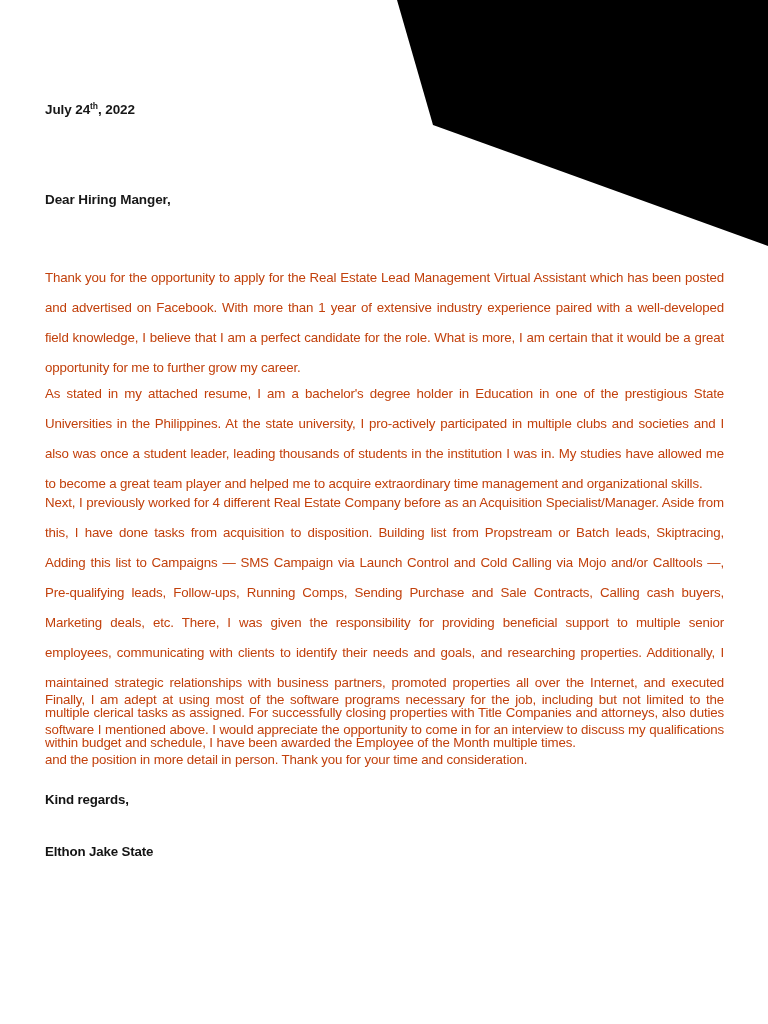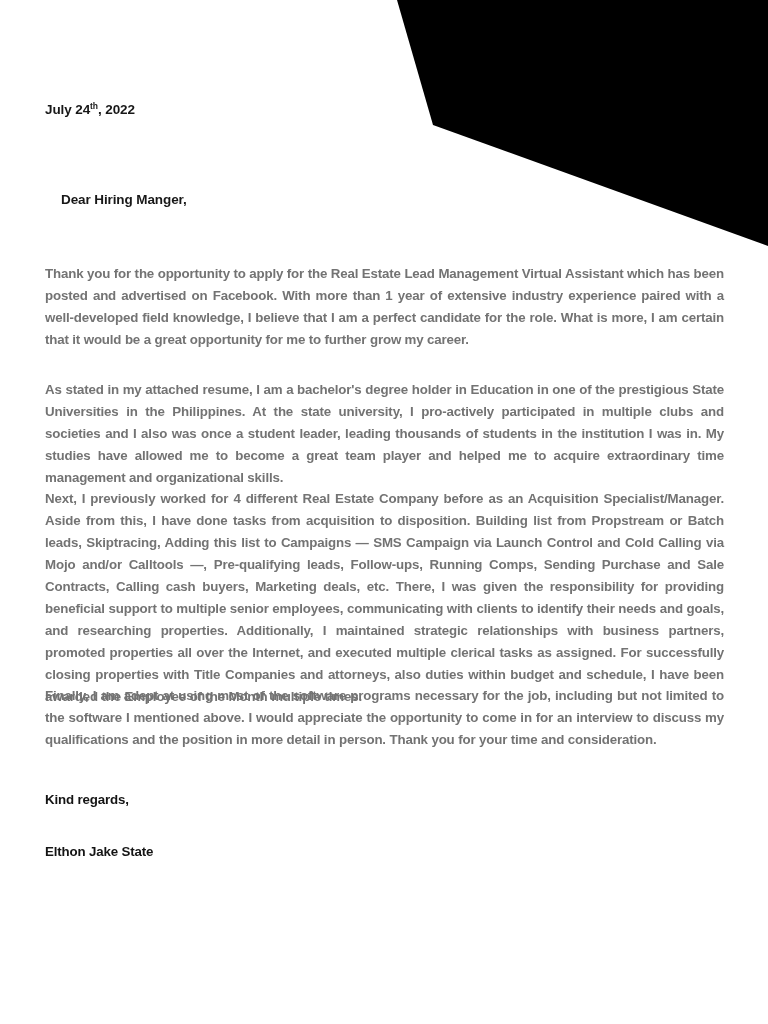--- a/index.html
+++ b/index.html
@@ -50,30 +50,29 @@
   }
   .salutation {
     position: absolute;
     left: 0;
     top: 192px;
     font-size: 13.5px;
     font-weight: 600;
     letter-spacing: -0.1px;
     color: #181818;
     white-space: nowrap;
-    margin-left: 16px;
   }
   .para {
     position: absolute;
     left: 0;
     width: 679px;
     font-size: 13.3px;
-    font-weight: 700;
-    line-height: 22px;
-    color: #737373;
+    font-weight: 400;
+    line-height: 30px;
+    color: #c2410c;
     text-align: justify;
     text-justify: inter-word;
     letter-spacing: -0.15px;
   }
   #para-1 { top: 250px; }
   #para-2 { top: 366px; }
   #para-3 { top: 476px; margin-top: 12px; }
   #para-4 { top: 672px; }
 
   .closing {

